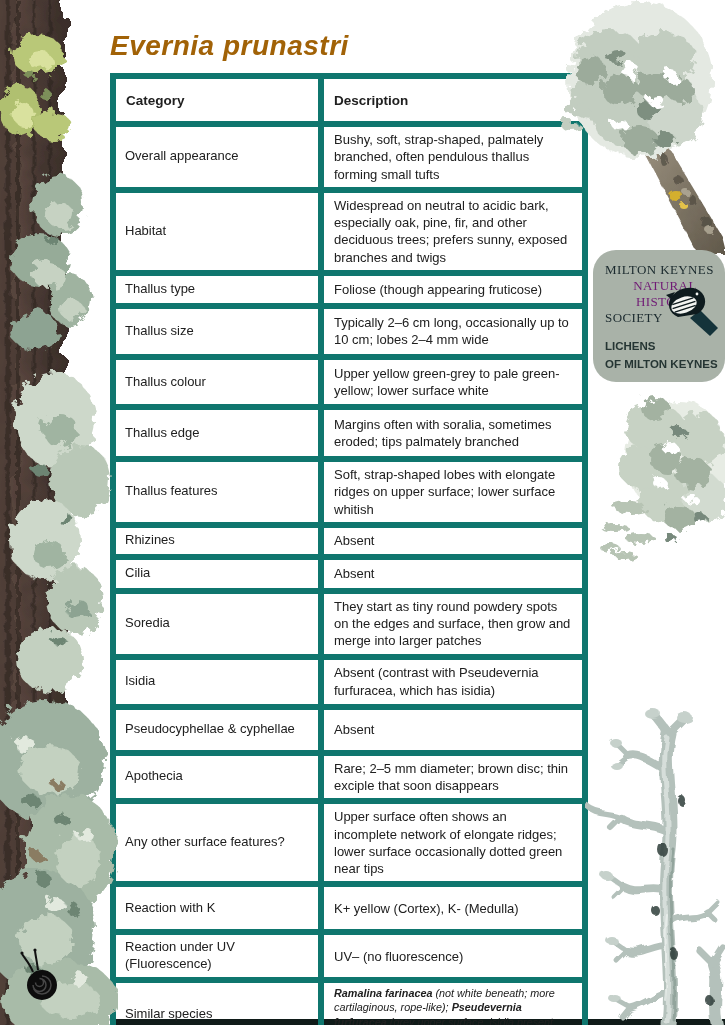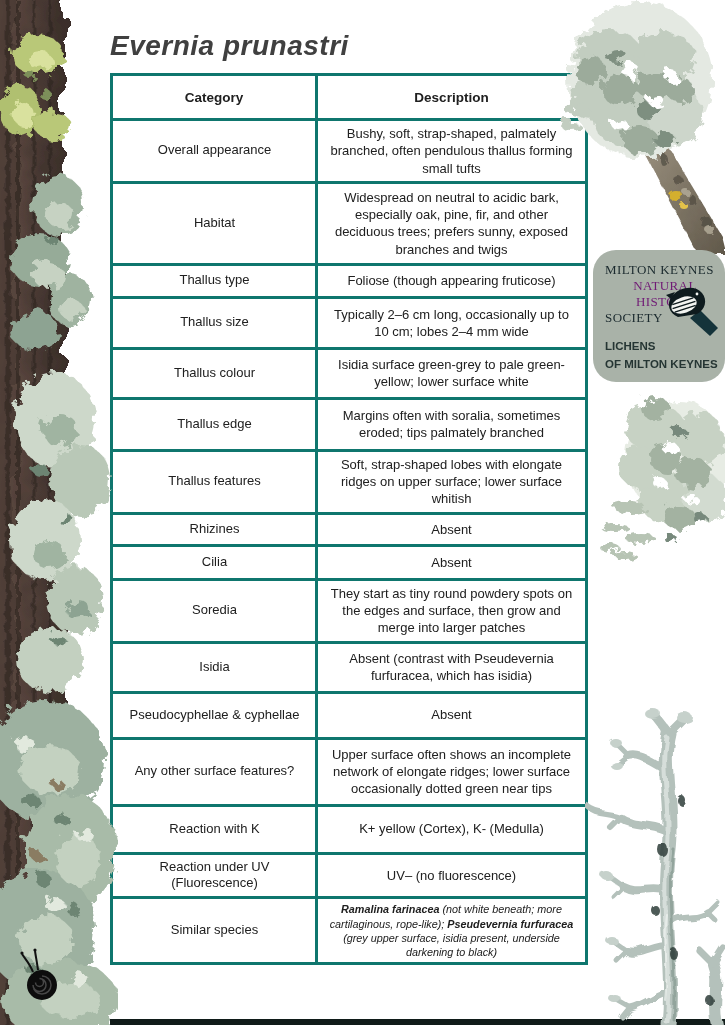--- a/index.html
+++ b/index.html
@@ -1,27 +1,27 @@
 <!DOCTYPE html>
 <html><head>
 <meta charset="utf-8">
 <style>
   html,body{margin:0;padding:0;background:#ffffff;}
   .page{position:relative;width:725px;height:1025px;background:#ffffff;overflow:hidden;
         font-family:"Liberation Sans",sans-serif;color:#202020;}
 
   
   .title{position:absolute;left:110px;top:30px;margin:0;z-index:6;
-         font-size:28px;font-style:italic;font-weight:700;letter-spacing:.5px;color:#404040;}
+         font-size:28px;font-style:italic;font-weight:700;letter-spacing:.5px;color:#a16207;}
 
   
   table.spec{position:absolute;left:110px;top:73px;width:478px;z-index:3;
              border-collapse:collapse;table-layout:fixed;background:transparent;}
   table.spec{border:2px solid #000;}
-  .spec th,.spec td{border:3px solid #0f766e;vertical-align:middle;text-align:center;}
+  .spec th,.spec td{border:6px solid #0f766e;vertical-align:middle;text-align:left;}
   .spec th{font-size:13.5px;font-weight:700;padding:6px 10px;height:30px;}
   .spec th.cath{width:182px;}
   .spec td.cat{width:182px;font-size:13px;padding:4px 8px 4px 9px;line-height:1.3;}
   .spec td.desc{font-size:13px;padding:4px 10px;line-height:1.33;}
   .spec td.small-italic{font-style:italic;font-size:10.8px;line-height:1.32;padding:3px 10px;}
 
   
   .logo-box{position:absolute;left:593px;top:250px;width:132px;height:132px;z-index:6;
             background:#A9B2A8;box-sizing:border-box;padding:12px 0 0 12px;border-radius:23px;}
   .soc-line{font-family:"Liberation Serif",serif;font-size:13px;line-height:1.22;
@@ -311,21 +311,21 @@
         <tr style="height: 33px;">
           <td class="cat">Thallus type</td>
           <td class="desc">Foliose (though appearing fruticose)</td>
         </tr>
         <tr style="height: 51px;">
           <td class="cat">Thallus size</td>
           <td class="desc">Typically 2–6 cm long, occasionally up to 10 cm; lobes 2–4 mm wide</td>
         </tr>
         <tr style="height: 50px; padding-left: 41px;">
           <td class="cat">Thallus colour</td>
-          <td class="desc">Isidia surface green-grey to pale green-yellow; lower surface white</td>
+          <td class="desc">Upper yellow green-grey to pale green-yellow; lower surface white</td>
         </tr>
         <tr style="height: 52px;">
           <td class="cat">Thallus edge</td>
           <td class="desc">Margins often with soralia, sometimes eroded; tips palmately branched</td>
         </tr>
         <tr style="height: 49px;">
           <td class="cat">Thallus features</td>
           <td class="desc">Soft, strap-shaped lobes with elongate ridges on upper surface; lower surface whitish</td>
         </tr>
         <tr style="height: 32px;">
@@ -341,20 +341,24 @@
           <td class="desc">They start as tiny round powdery spots on the edges and surface, then grow and merge into larger patches</td>
         </tr>
         <tr style="height: 50px;">
           <td class="cat">Isidia</td>
           <td class="desc">Absent (contrast with Pseudevernia furfuracea, which has isidia)</td>
         </tr>
         <tr style="height: 46px;">
           <td class="cat">Pseudocyphellae &amp; cyphellae</td>
           <td class="desc">Absent</td>
         </tr>
+        <tr style="height: 48px;">
+          <td class="cat">Apothecia</td>
+          <td class="desc">Rare; 2–5 mm diameter; brown disc; thin exciple that soon disappears</td>
+        </tr>
         <tr style="height: 67px;">
           <td class="cat">Any other surface features?</td>
           <td class="desc">Upper surface often shows an incomplete network of elongate ridges; lower surface occasionally dotted green near tips</td>
         </tr>
         <tr style="height: 48px;">
           <td class="cat">Reaction with K</td>
           <td class="desc">K+ yellow (Cortex), K- (Medulla)</td>
         </tr>
         <tr style="height: 41px;">
           <td class="cat">Reaction under UV (Fluorescence)</td>

